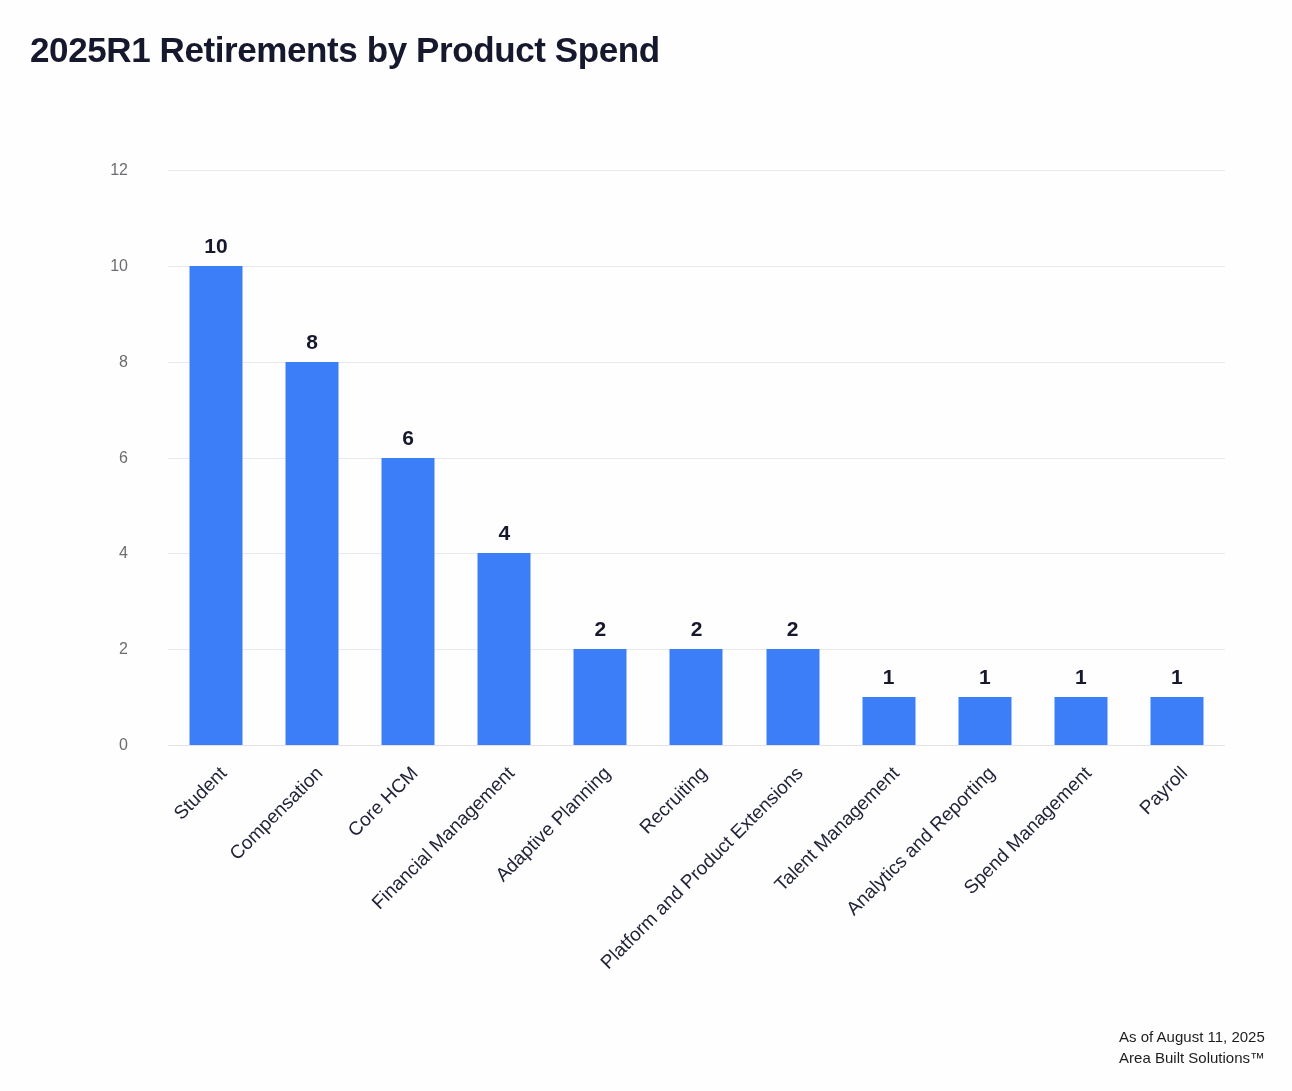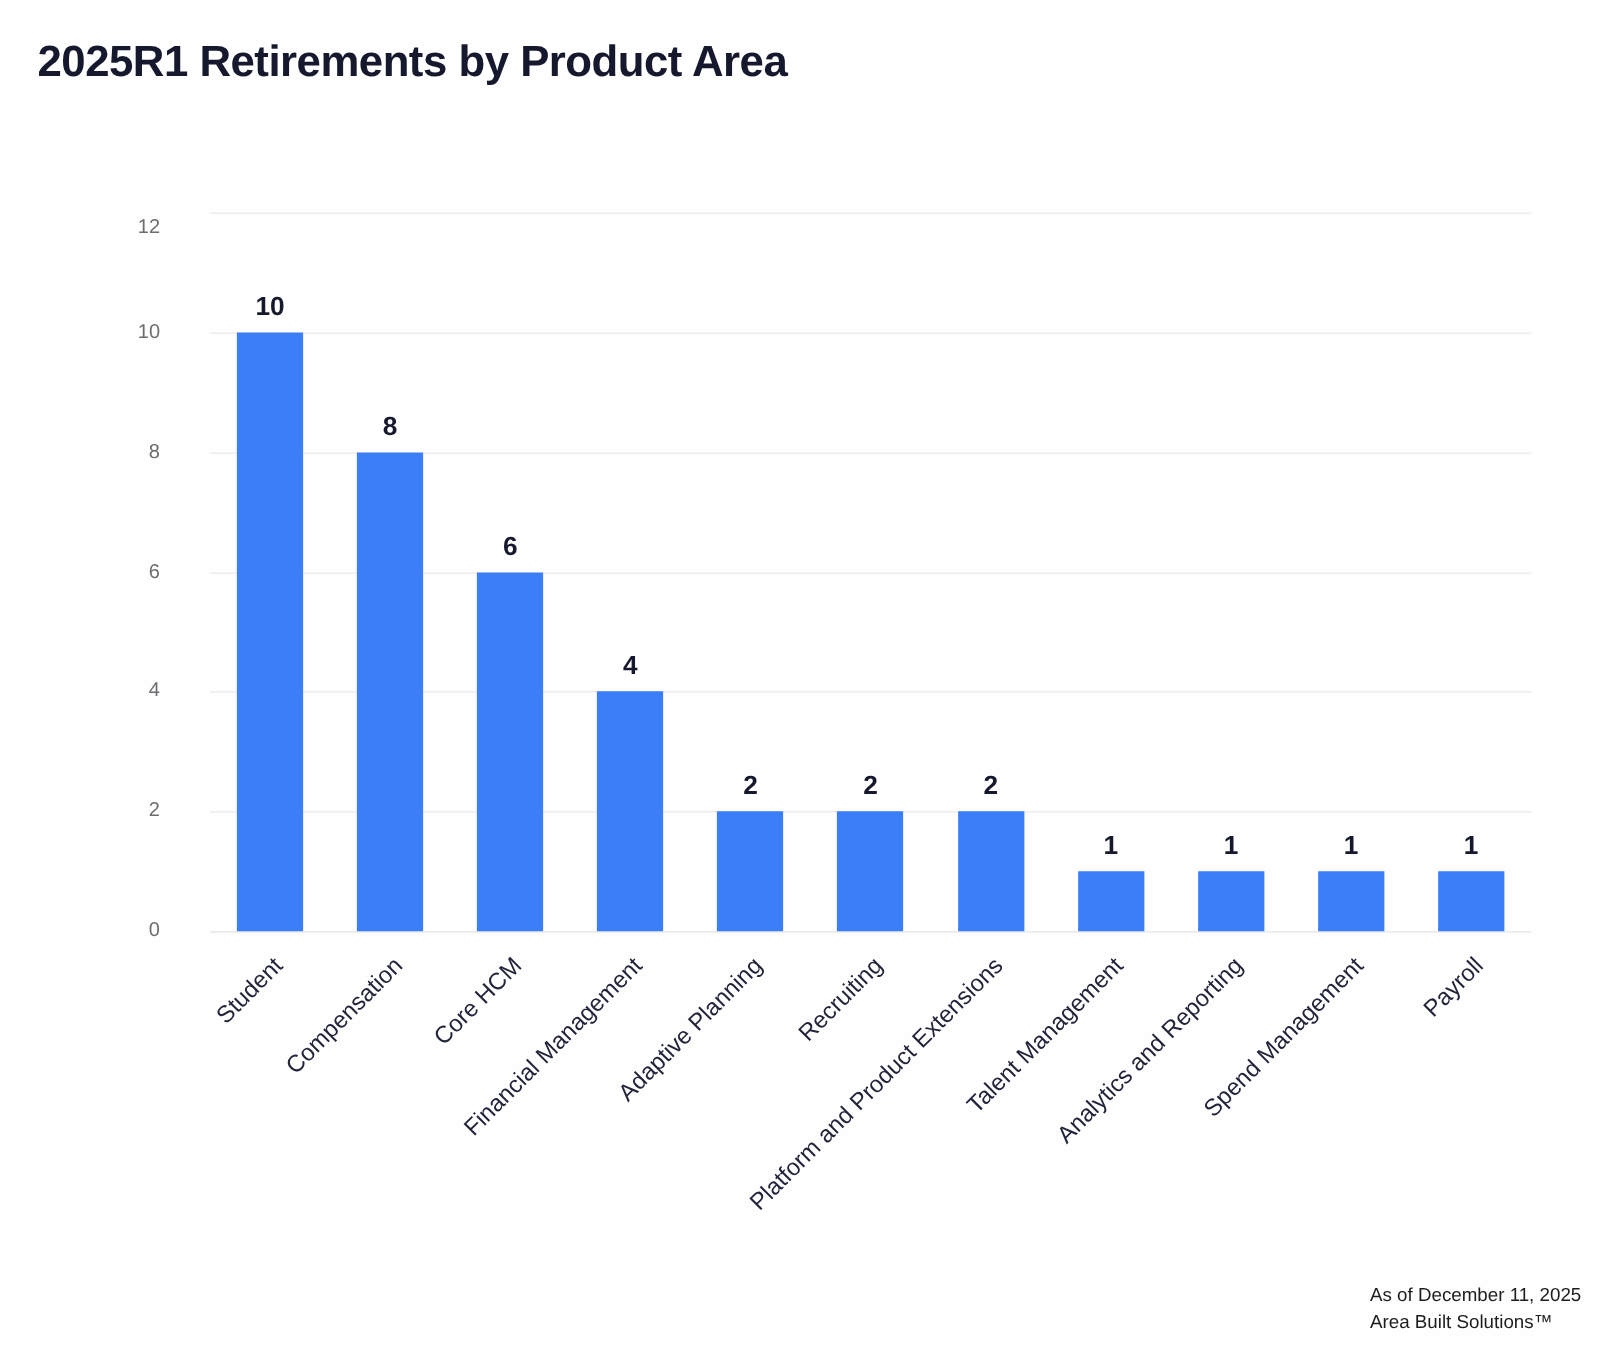--- a/index.html
+++ b/index.html
@@ -135,30 +135,30 @@
     line-height: 1.45;
     color: #1d1d1f;
   }
   #footer-note div { white-space: nowrap; }
 </style>
 </head>
 <body>
 
 <div id="chart-page">
 
-  <div id="chart-title">2025R1 Retirements by Product Area</div>
+  <div id="chart-title">2025R1 Retirements by Product Spend</div>
 
   <div id="y-axis">
       <div class="ytick-label" style="top: 575px;">0</div>
       <div class="ytick-label" style="top: 479.167px;">2</div>
       <div class="ytick-label" style="top: 383.333px;">4</div>
       <div class="ytick-label" style="top: 287.5px;">6</div>
       <div class="ytick-label" style="top: 191.667px;">8</div>
       <div class="ytick-label" style="top: 95.8333px;">10</div>
-      <div class="ytick-label" style="top: 12px; margin-left: 21px;">12</div>
+      <div class="ytick-label" style="top: 0px; margin-left: 21px;">12</div>
     </div>
 
   <div id="plot-area">
       <div class="gridline baseline" style="top: 575px;"></div>
       <div class="gridline" style="top: 479.167px;"></div>
       <div class="gridline" style="top: 383.333px;"></div>
       <div class="gridline" style="top: 287.5px;"></div>
       <div class="gridline" style="top: 191.667px;"></div>
       <div class="gridline" style="top: 95.8333px;"></div>
       <div class="gridline" style="top: 0px;"></div>
@@ -241,17 +241,17 @@
       </div>
       <div class="xlab-anchor" style="left: 912.864px; width: 0px;">
         <div class="xlab" style="transform: rotate(-45deg);">Spend Management</div>
       </div>
       <div class="xlab-anchor" style="left: 1008.95px; width: 0px;">
         <div class="xlab" style="transform: rotate(-45deg);">Payroll</div>
       </div>
     </div>
 
   <div id="footer-note">
-    <div>As of December 11, 2025</div>
+    <div>As of August 11, 2025</div>
     <div>Area Built Solutions™</div>
   </div>
 
 </div>
 
 </body></html>

